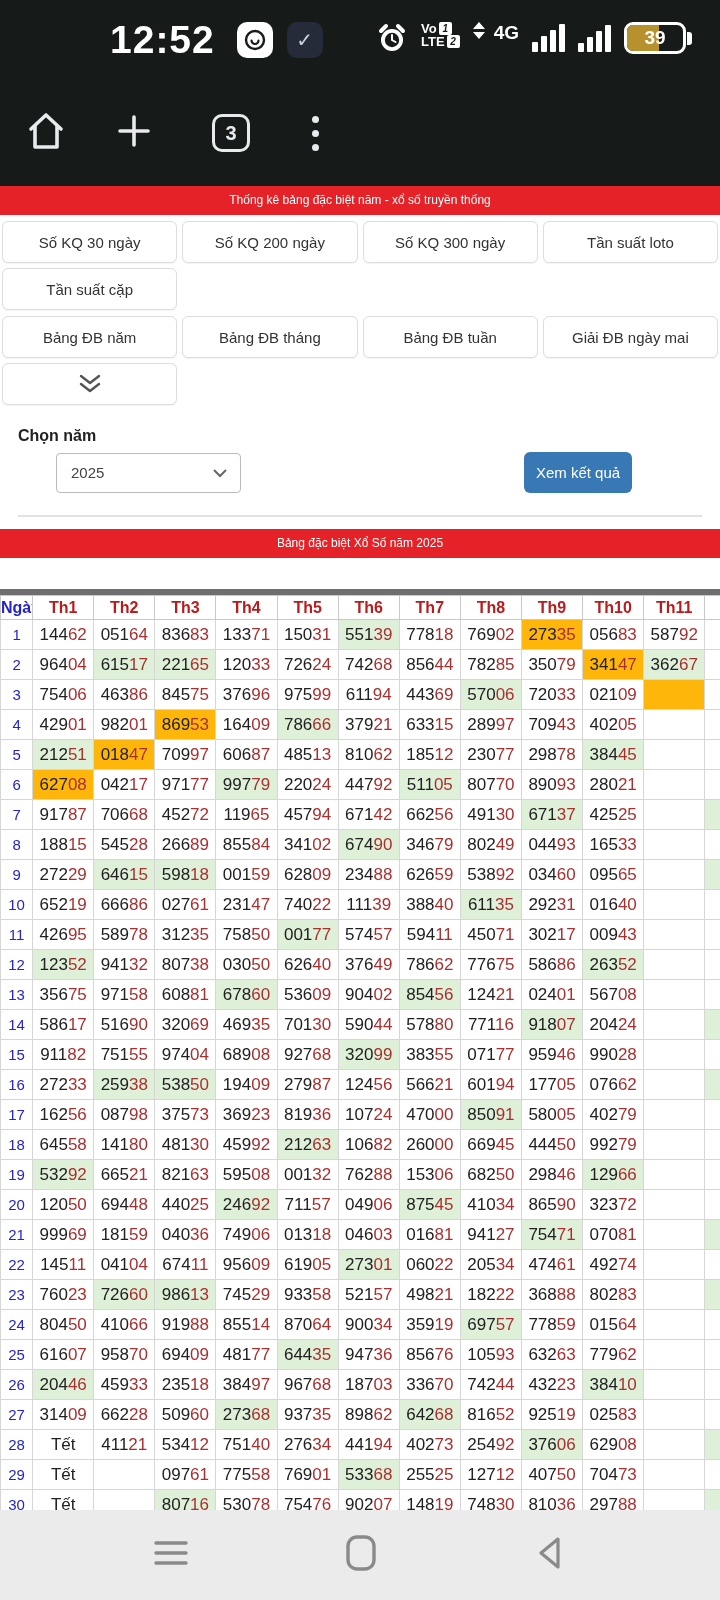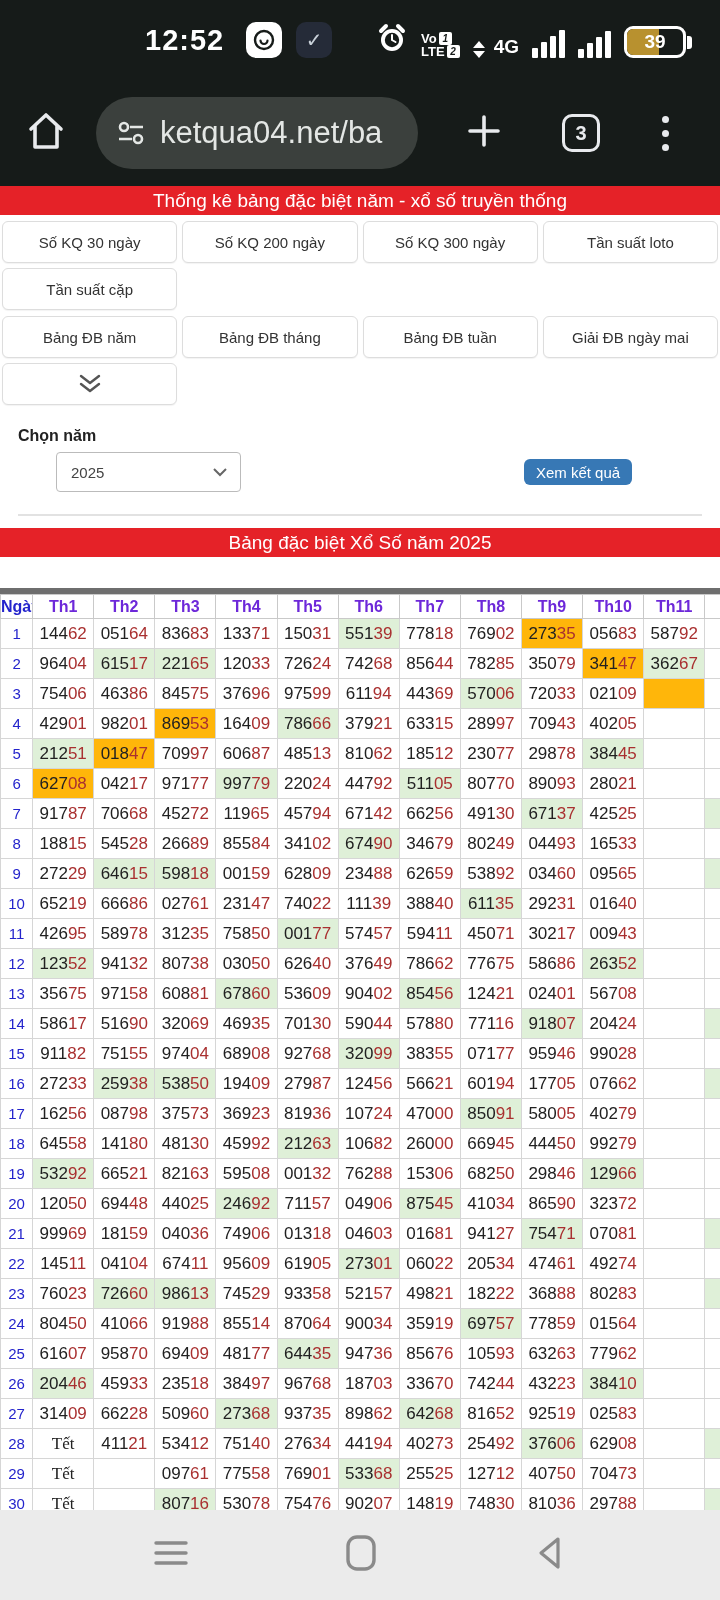--- a/index.html
+++ b/index.html
@@ -2,25 +2,25 @@
 <html><head>
 <meta charset="utf-8">
 <style>
   * { margin:0; padding:0; box-sizing:border-box; }
   html,body { width:720px; height:1600px; }
   body { font-family:"Liberation Sans",sans-serif; background:#fff; overflow:hidden; }
   .phone { position:relative; width:720px; height:1600px; background:#fff; overflow:hidden; }
 
   
   .statusbar { background:#161b19; height:80px; display:flex; align-items:center; color:#fff; padding:0 28px 0 110px; }
-  .time { font-size:29px; font-weight:bold; letter-spacing:1px;margin-left:35px; }
+  .time { font-size:39px; font-weight:bold; letter-spacing:1px; }
   .sb-left-icons { display:flex; align-items:center; gap:14px; margin-left:22px; }
   .notif-smiley { width:36px; height:36px; background:#fff; border-radius:10px; display:flex; align-items:center; justify-content:center; }
   .notif-check { width:36px; height:36px; background:#252b38; border-radius:10px; display:flex; align-items:center; justify-content:center; color:#c9d1d9; font-size:20px; }
-  .sb-right { margin-left:auto; display:flex; align-items:flex-end; gap:13px; }
+  .sb-right { margin-left:auto; display:flex; align-items:flex-start; gap:13px; }
   .volte { display:flex; flex-direction:column; line-height:13px; font-size:13px; font-weight:bold; }
   .volte span { display:flex; align-items:center; gap:2px; }
   .simbox { display:inline-block; background:#fff; color:#161b19; font-size:10px; font-weight:bold; width:13px; height:13px; line-height:13px; text-align:center; border-radius:2px; }
   .updown { display:flex; flex-direction:column; gap:3px; align-items:center; }
   .updown i { display:block; width:0; height:0; border-left:6px solid transparent; border-right:6px solid transparent; }
   .arr-up { border-bottom:7px solid #fff; }
   .arr-dn { border-top:7px solid #fff; }
   .fourg { font-size:19px; font-weight:bold; margin-left:-4px; }
   .sig { display:flex; align-items:flex-end; gap:3px; height:30px; }
   .sig i { display:block; width:6px; background:#fff; border-radius:1px; }
@@ -32,46 +32,46 @@
   
   .browserbar { background:#161b19; height:106px; display:flex; align-items:center; padding:0 24px; }
   .urlpill { display:flex; align-items:center; background:#3b403d; border-radius:38px; height:72px; width:322px; margin-left:28px; padding:0 20px; overflow:hidden; }
   .urltext { color:#e4e7e5; font-size:31px; white-space:nowrap; margin-left:14px; }
   .plusbtn { color:#e8eaed; margin-left:46px; }
   .tabcount { width:38px; height:38px; border:3.5px solid #e8eaed; border-radius:10px; color:#e8eaed; font-size:20px; font-weight:bold; display:flex; align-items:center; justify-content:center; margin-left:58px; }
   .kebab { display:flex; flex-direction:column; gap:7px; margin-left:62px; }
   .kebab i { width:7px; height:7px; border-radius:50%; background:#e8eaed; }
 
   
-  .redbar { background:#e52228; color:#fff; font-size:19px; height:29px; line-height:29px; text-align:center; }
+  .redbar { background:#e52228; color:#fff; font-size:12px; height:29px; line-height:29px; text-align:center; }
   .btn-grid { display:grid; grid-template-columns:repeat(4,1fr); gap:5px; padding:6px 2px 0 2px; }
   .wbtn { background:#fff; border:1px solid #ddd; border-radius:6px; height:42px; font-size:15px; color:#333; display:flex; align-items:center; justify-content:center; box-shadow:0 1px 1px rgba(0,0,0,.05); }
   .controls { padding:0 18px; }
   .chon-label { font-size:16px; font-weight:bold; color:#222; margin-top:22px; }
   .ctrl-row { display:flex; align-items:center; justify-content:space-between; margin-top:7px;padding-left:38px; }
   .yearselect { width:185px; height:40px; border:1px solid #bbb; border-radius:4px; background:#fff; display:flex; align-items:center; justify-content:space-between; padding:0 12px 0 14px; font-size:15px; color:#444; }
-  .go-btn { background:#3778b5; color:#fff; border:none; border-radius:6px; height:26px; width:108px; font-size:15px; display:flex; align-items:center; justify-content:center; margin-right:70px; }
+  .go-btn { background:#3778b5; color:#fff; border:none; border-radius:6px; height:41px; width:108px; font-size:15px; display:flex; align-items:center; justify-content:center; margin-right:70px; }
   .divider { border-top:2px solid #e2e2e2; margin-top:22px; }
   .tabs { display:flex; margin-top:4px; }
   .tab { height:29px; line-height:29px; text-align:center; color:#fff; font-size:15px; background:#58bfe2; border-right:1px solid #fff; }
   .tab:nth-child(1){ width:225px; } .tab:nth-child(2){ width:252px; } .tab:nth-child(3){ width:243px; border-right:none; }
   .tab.active { background:#e59795; }
   .title2 { margin-top:12px; }
 
   
   .tablewrap { margin-top:31px; width:720px; overflow:hidden; }
   .graytop { height:6px; background:#6e6e6e; }
   table { border-collapse:collapse; table-layout:fixed; width:780px; }
-  th { color:#6d28d9; font-size:16px; font-weight:bold; height:24px; background:#fff; border:1px solid #c9c9c9; overflow:hidden; white-space:nowrap; text-align:center; }
+  th { color:#b91c1c; font-size:16px; font-weight:bold; height:24px; background:#fff; border:1px solid #c9c9c9; overflow:hidden; white-space:nowrap; text-align:center; }
   th.dayh { color:#2424cc; }
   td { height:30px; border:1px solid #d6d6d6; text-align:center; font-size:17px; overflow:hidden; white-space:nowrap; background:#fff; }
   td.day { color:#2424cc; font-size:15px; }
   td .b { color:#212121; } td .r { color:#a93030; }
   td.green { background:#dff0d8; } td.orange { background:#ffb60a; }
-  td .tet { color:#222;font-family:Liberation Serif, serif; }
+  td .tet { color:#222; }
 
   
   .navbar { position:absolute; left:0; bottom:0; width:720px; height:90px; background:#ebebeb; display:flex; align-items:center; justify-content:space-evenly; }
   .nav-ic { color:#8a8a8a; }
 </style>
 </head>
 <body>
 
 <div class="phone">
 
@@ -132,29 +132,20 @@
       </span>
     </span>
   </div>
 
   <div class="browserbar">
     <span>
       <svg width="44" height="44" viewBox="0 0 44 44">
           <path d="M7 20 L22 6 L37 20 M11 17 V38 H33 V17" fill="none" stroke="#e8eaed" stroke-width="3.6" stroke-linejoin="round" stroke-linecap="round"></path>
         </svg>
     </span>
-    <span class="urlpill">
-      <svg width="30" height="30" viewBox="0 0 30 30">
-          <circle cx="8" cy="9" r="4" fill="none" stroke="#e4e7e5" stroke-width="2.6"></circle>
-          <line x1="14" y1="9" x2="27" y2="9" stroke="#e4e7e5" stroke-width="2.6"></line>
-          <circle cx="22" cy="21" r="4" fill="none" stroke="#e4e7e5" stroke-width="2.6"></circle>
-          <line x1="3" y1="21" x2="16" y2="21" stroke="#e4e7e5" stroke-width="2.6"></line>
-        </svg>
-      <span class="urltext">ketqua04.net/ba</span>
-    </span>
     <span class="plusbtn">
       <svg width="40" height="40" viewBox="0 0 40 40">
           <path d="M20 6 V34 M6 20 H34" stroke="#e8eaed" stroke-width="3.6" stroke-linecap="round"></path>
         </svg>
     </span>
     <span class="tabcount">3</span>
     <span class="kebab">
         <i></i>
         <i></i>
         <i></i>

